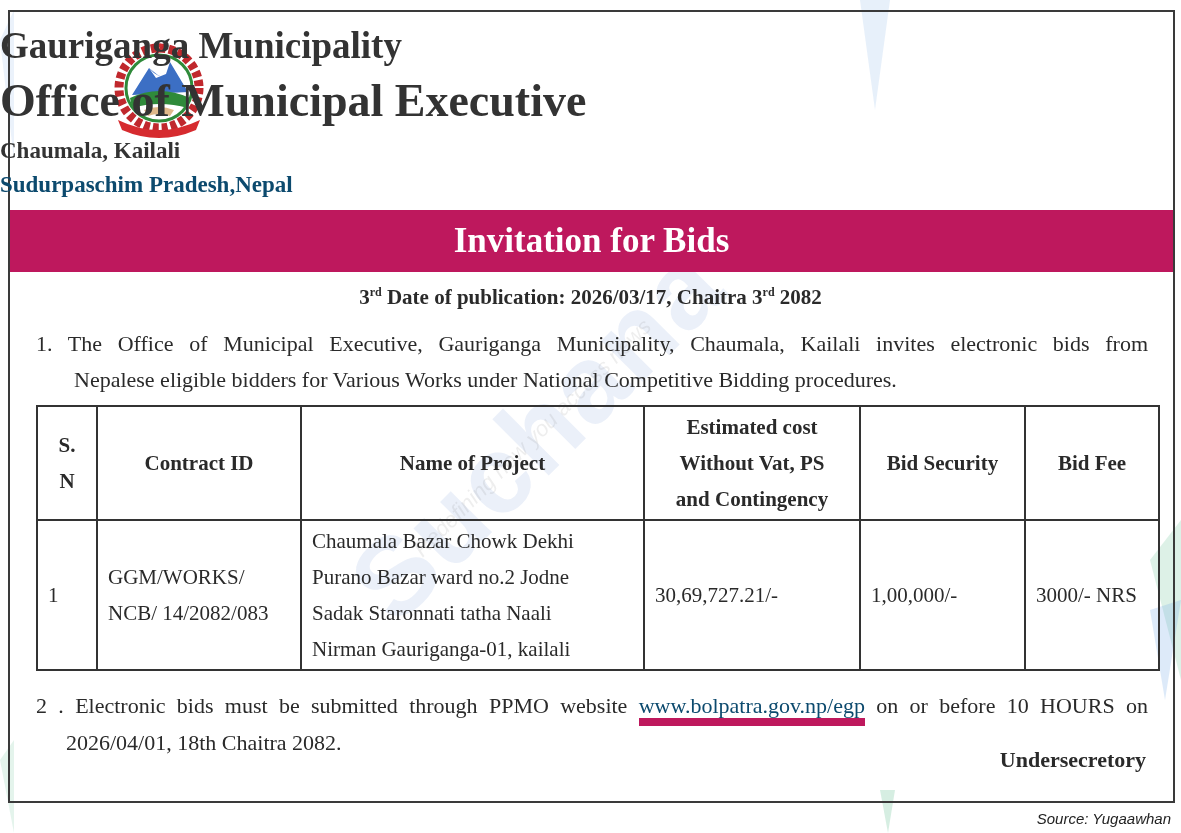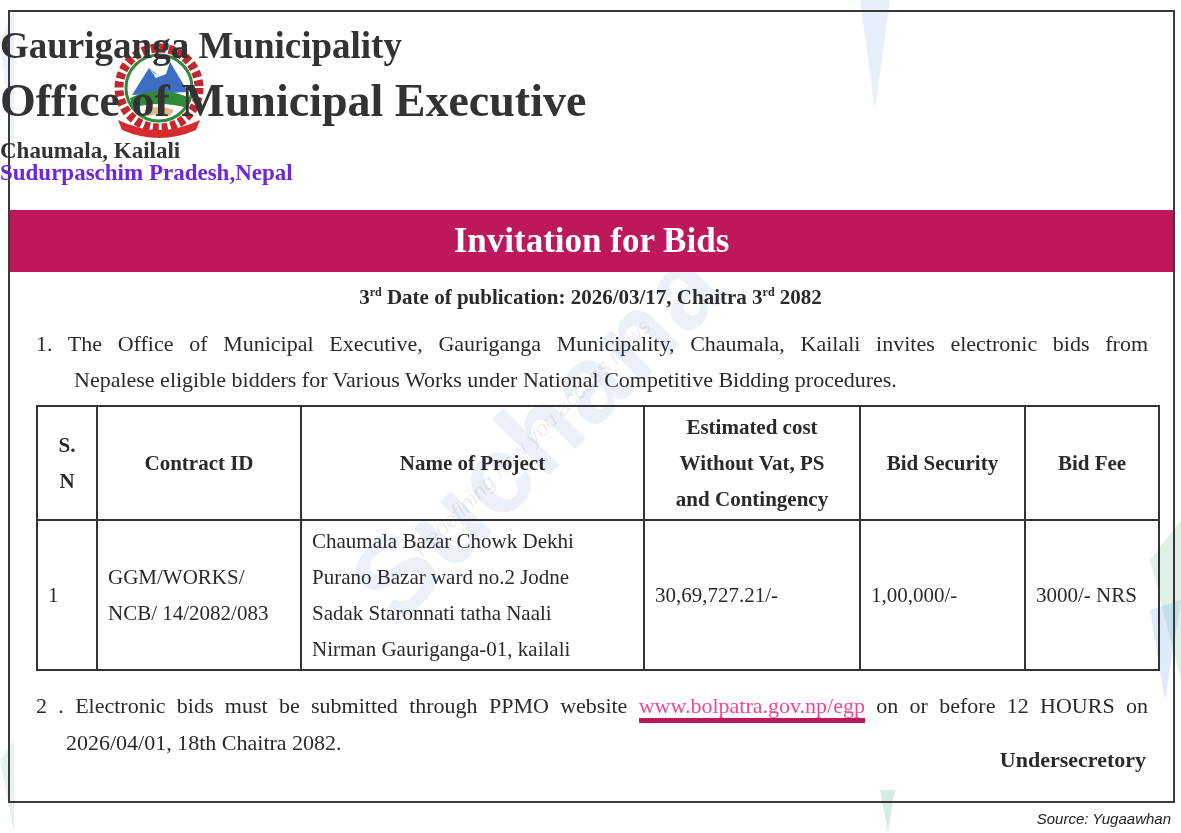--- a/index.html
+++ b/index.html
@@ -27,21 +27,21 @@
   .deco {
     position: absolute; width: 0; height: 0; pointer-events: none;
   }
   .logo {
     position: absolute; left: 104px; top: 40px; width: 110px; height: 100px;
   }
   .head-line { position: absolute; left: 0; width: 1181px; text-align: left; font-weight: bold; }
   .h-muni { top: 24px; font-size: 37px; color: #333; }
   .h-office { top: 74px; font-size: 46px; color: #333; }
   .h-addr1 { top: 138px; font-size: 23px; color: #333; }
-  .h-addr2 { top: 160px; font-size: 23px; color: #6d28d9; }
+  .h-addr2 { top: 172px; font-size: 23px; color: #0c4a6e; }
   .band {
     position: absolute; left: 10px; top: 210px; width: 1163px; height: 62px; background: #be185d;
     color: #ffffff; font-weight: bold; font-size: 35px; text-align: center; line-height: 62px;
   }
   .pubdate {
     position: absolute; left: 0; top: 285px; width: 1181px; text-align: center;
     font-weight: bold; font-size: 21px; color: #2a2a2a;
   }
   .pubdate sup { font-size: 12px; }
   .para {
@@ -57,21 +57,21 @@
   table.bids th { font-weight: bold; text-align: center; height: 112px; line-height: 36px; }
   table.bids td { height: 148px; line-height: 36px; vertical-align: middle; }
   .c-sn { width: 38px; }
   .c-id { width: 182px; }
   .c-name { width: 321px; }
   .c-cost { width: 194px; }
   .c-sec { width: 143px; }
   .c-fee { width: 112px; }
   .p2 { left: 36px; top: 688px; width: 1112px; text-align: justify; text-align-last: justify; }
   .p2b { left: 66px; top: 725px; }
-  .link { color: #ec4899; text-decoration: none; border-bottom: 5px solid #be185d; }
+  .link { color: #0c4a6e; text-decoration: none; border-bottom: 8px solid #be185d; }
   .signoff {
     position: absolute; right: 35px; top: 747px; font-weight: bold; font-size: 22px; color: #2a2a2a;
   }
   .source {
     position: absolute; right: 10px; top: 810px; font-family: "Liberation Sans", sans-serif;
     font-style: italic; font-size: 15px; color: #222;
   }
 </style>
 </head>
 <body>
@@ -133,17 +133,17 @@
       <td class="c-sn">1</td>
       <td class="c-id"><span>GGM/WORKS/</span><br><span>NCB/ 14/2082/083</span></td>
       <td class="c-name"><span>Chaumala Bazar Chowk Dekhi</span><br><span>Purano Bazar ward no.2 Jodne</span><br><span>Sadak Staronnati tatha Naali</span><br><span>Nirman Gauriganga-01, kailali</span></td>
       <td class="c-cost">30,69,727.21/-</td>
       <td class="c-sec">1,00,000/-</td>
       <td class="c-fee">3000/- NRS</td>
     </tr>
   </tbody>
 </table>
 
-<div class="para p2"><span>2 . Electronic bids must be submitted through PPMO website </span><a class="link">www.bolpatra.gov.np/egp</a><span> on or before 12 HOURS on</span></div>
+<div class="para p2"><span>2 . Electronic bids must be submitted through PPMO website </span><a class="link">www.bolpatra.gov.np/egp</a><span> on or before 10 HOURS on</span></div>
 <div class="para p2b">2026/04/01, 18th Chaitra 2082.</div>
 
 <div class="signoff">Undersecretory</div>
 <div class="source">Source: Yugaawhan</div>
 
 </body></html>

